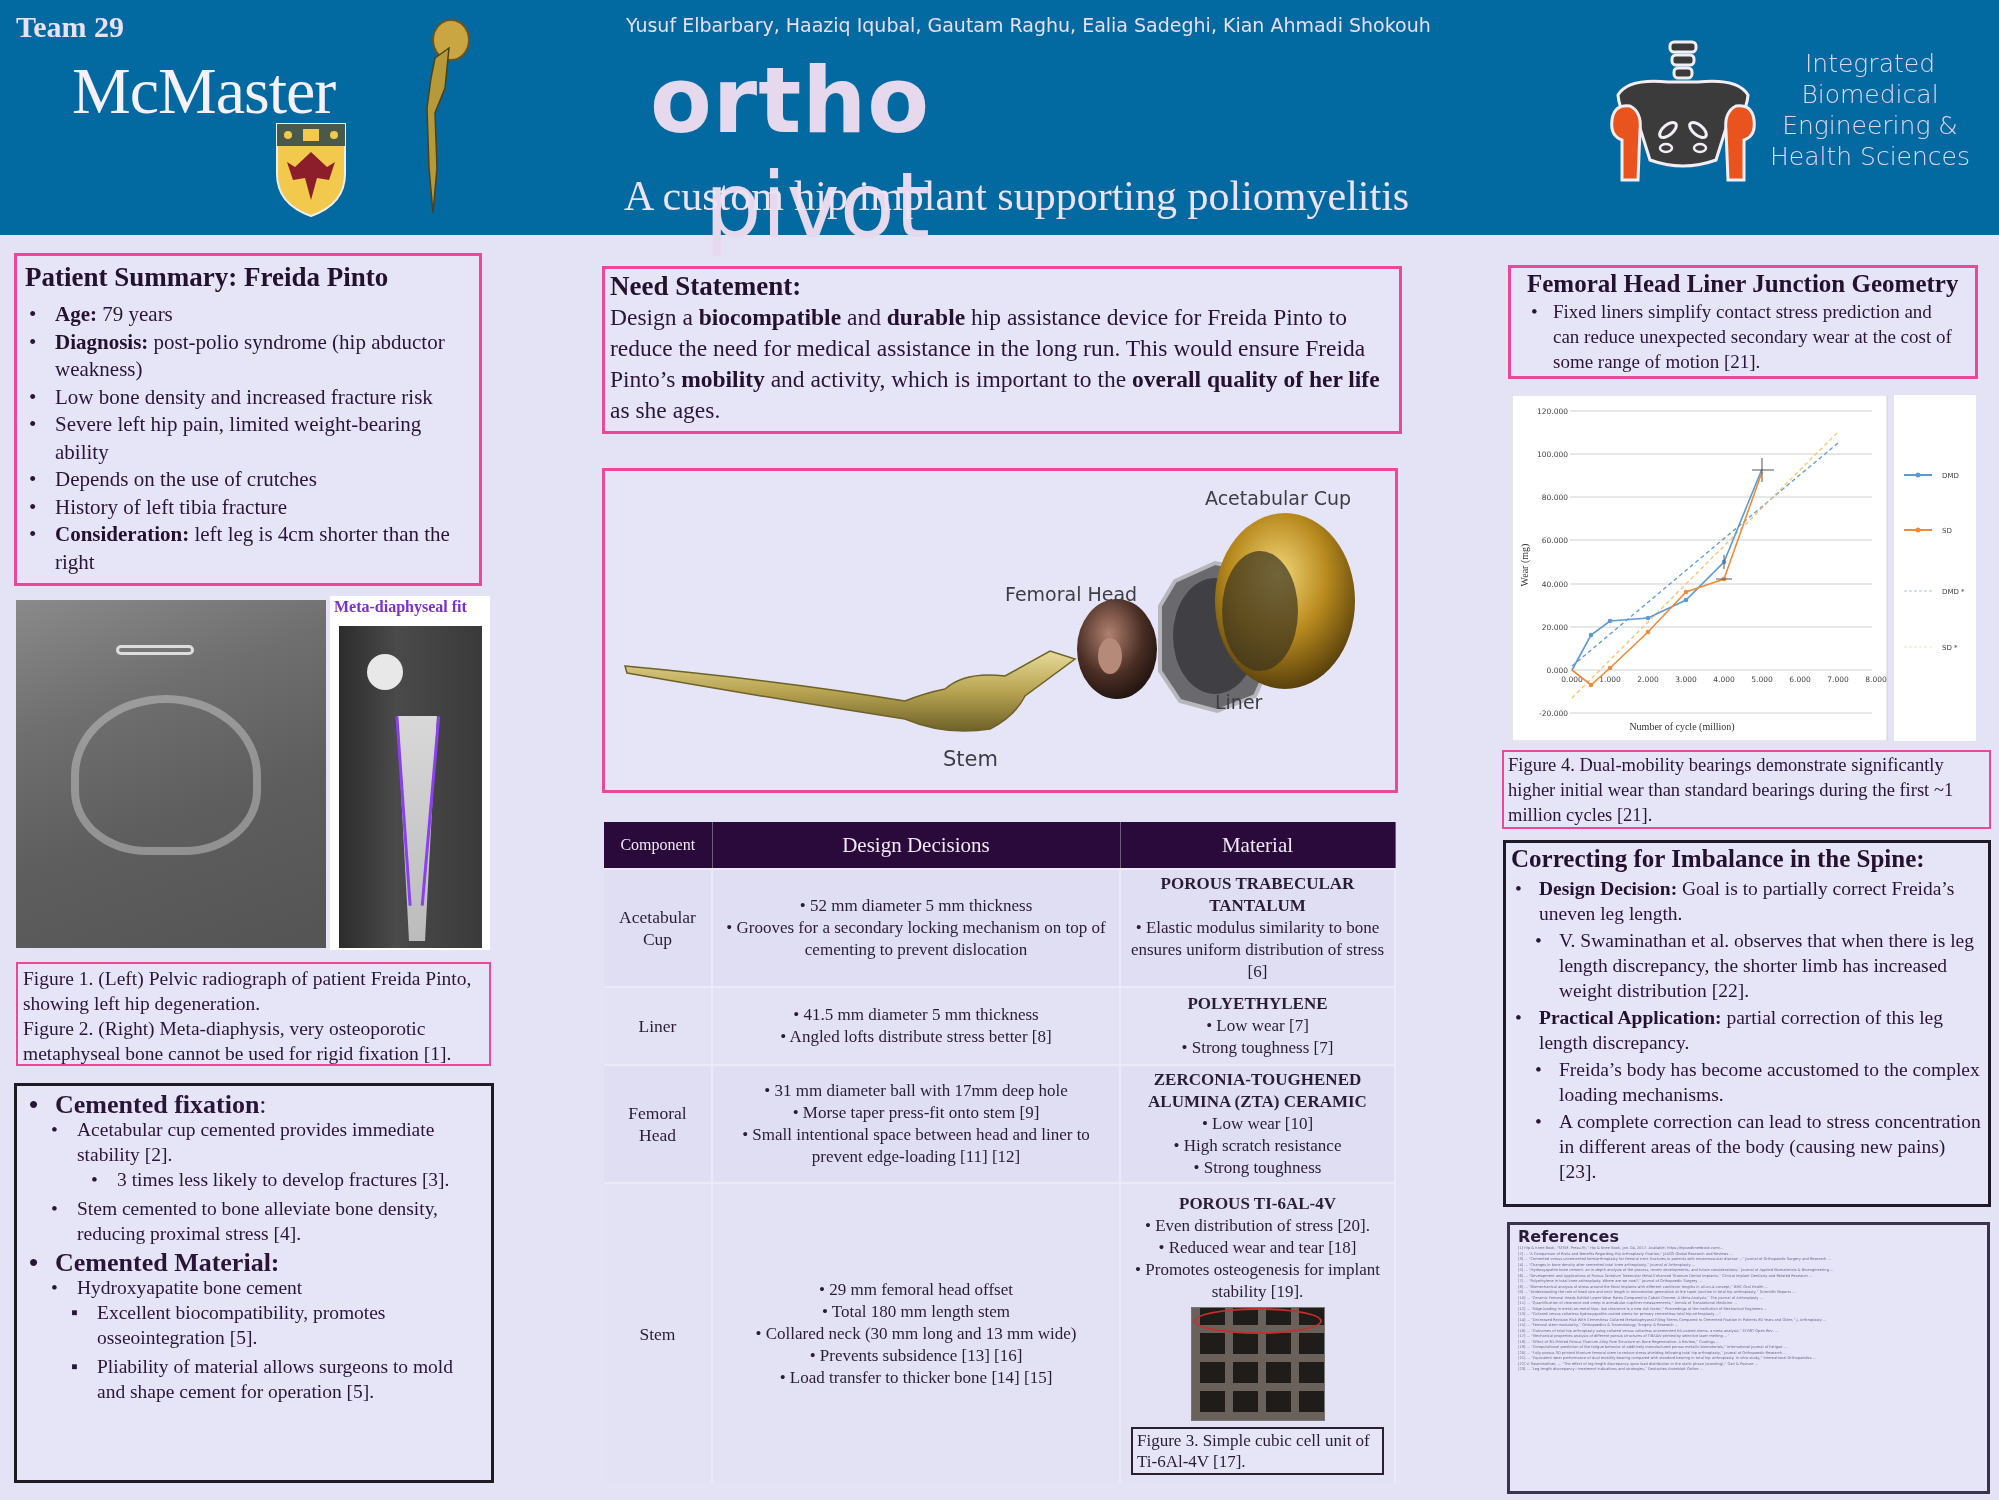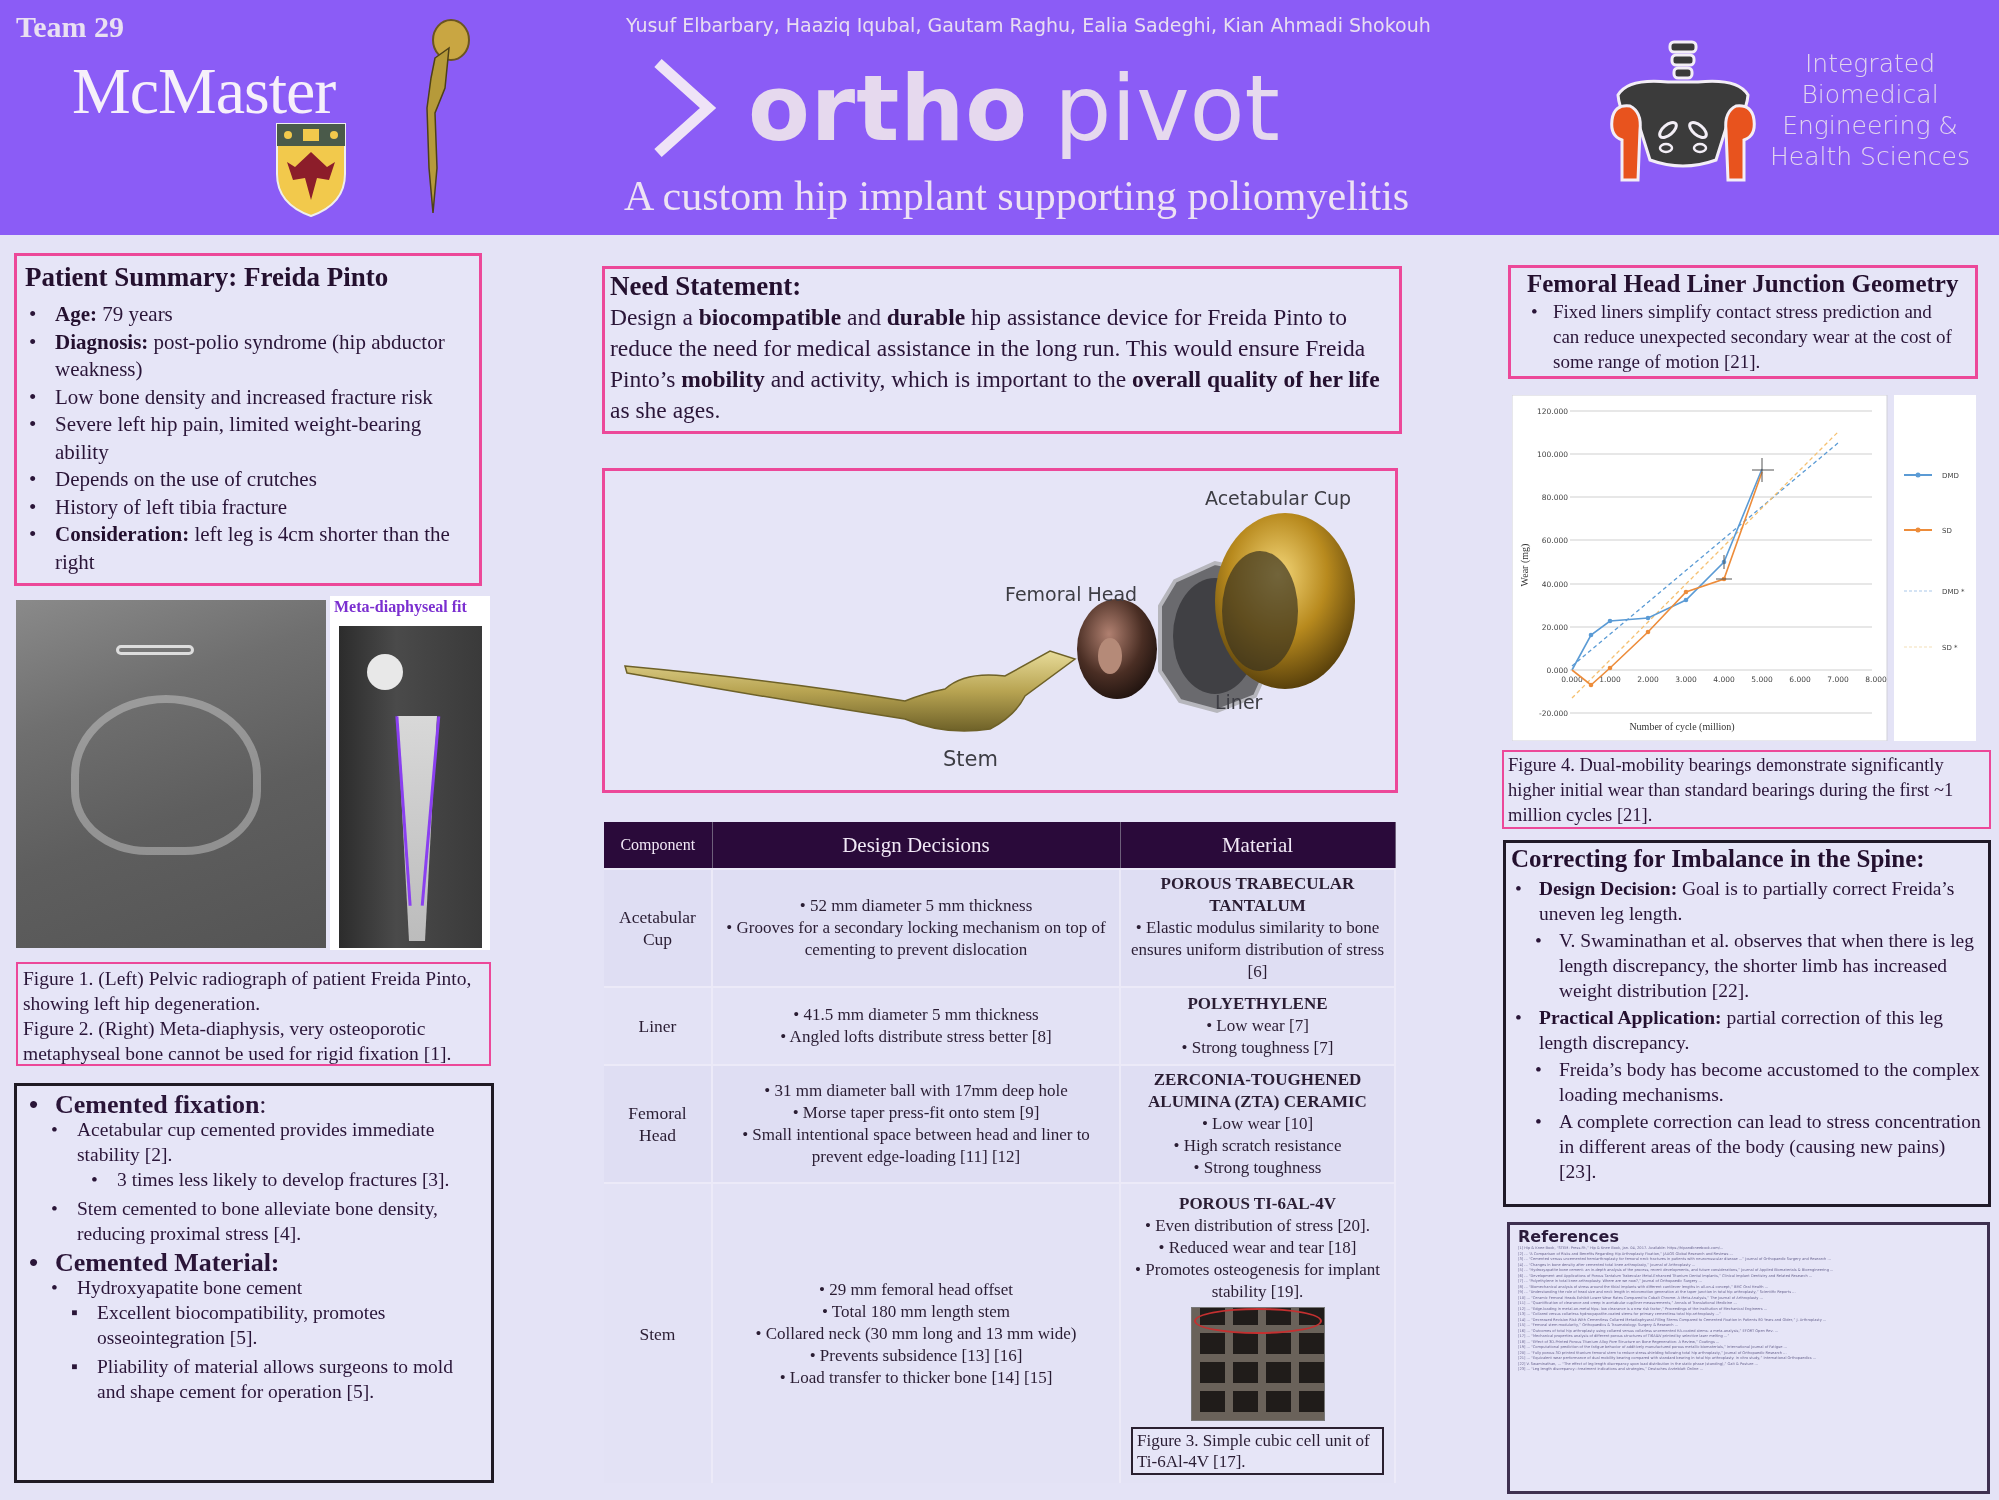--- a/index.html
+++ b/index.html
@@ -1,28 +1,28 @@
 <!DOCTYPE html>
 <html><head>
 <meta charset="utf-8">
 <style>
   * { box-sizing: border-box; margin: 0; padding: 0; }
   html, body { width: 1999px; height: 1500px; overflow: hidden; }
   body { background: #e4e3f6; font-family: "Liberation Serif", serif; color: #2a1538; position: relative; }
 
   
-  .header { position: absolute; left: 0; top: 0; width: 1999px; height: 235px; background: #8b5cf6; color: #efe6f5; }
+  .header { position: absolute; left: 0; top: 0; width: 1999px; height: 235px; background: #0369a1; color: #efe6f5; }
   .team { position: absolute; left: 16px; top: 10px; font-size: 30px; font-weight: bold; color: #e9e0f2; }
   .mcm { position: absolute; left: 72px; top: 58px; color: #f6f0fa; line-height: 1; }
   .mcm .l1 { font-size: 66px; letter-spacing: -1px; }
   .mcm .l2 { font-size: 48px; margin-top: 2px; }
   .crest { position: absolute; left: 275px; top: 122px; width: 72px; width: 72px; height: 96px; }
   .implant-icon { position: absolute; left: 405px; top: 18px; width: 70px; height: 200px; }
   .authors { position: absolute; left: 626px; top: 14px; font-family: "DejaVu Sans", sans-serif; font-size: 19px; color: #e8def1; }
-  .brand { position: absolute; left: 650px; top: 48px; height: 120px; display: flex; align-items: center; }
+  .brand { position: absolute; left: 650px; top: 48px; height: 120px; display: flex; align-items: flex-end; flex-direction: column; }
   .brand .chev { width: 70px; height: 100px; margin-right: 28px; }
   .brand .w1 { font-family: "DejaVu Sans", sans-serif; font-weight: bold; font-size: 90px; color: #e6d9ee; letter-spacing: 1px; }
   .brand .w2 { font-family: "DejaVu Sans", sans-serif; font-weight: normal; font-size: 90px; color: #e6d9ee; margin-left: 26px; }
   .tagline { position: absolute; left: 624px; top: 172px; font-size: 42px; color: #ede2f4; }
   .ibehs-logo { position: absolute; left: 1608px; top: 40px; width: 150px; height: 150px; }
   .ibehs-text { position: absolute; left: 1770px; top: 48px; width: 200px; text-align: center; font-family: "DejaVu Sans", sans-serif; font-size: 25px; line-height: 31px; color: #e3d6ee; font-weight: 300; }
 
   
   .box { position: absolute; border: 3px solid #ec4899; background: #e6e5f7; }
   .box h2 { font-size: 27px; font-weight: bold; color: #24102f; line-height: 1.15; }

